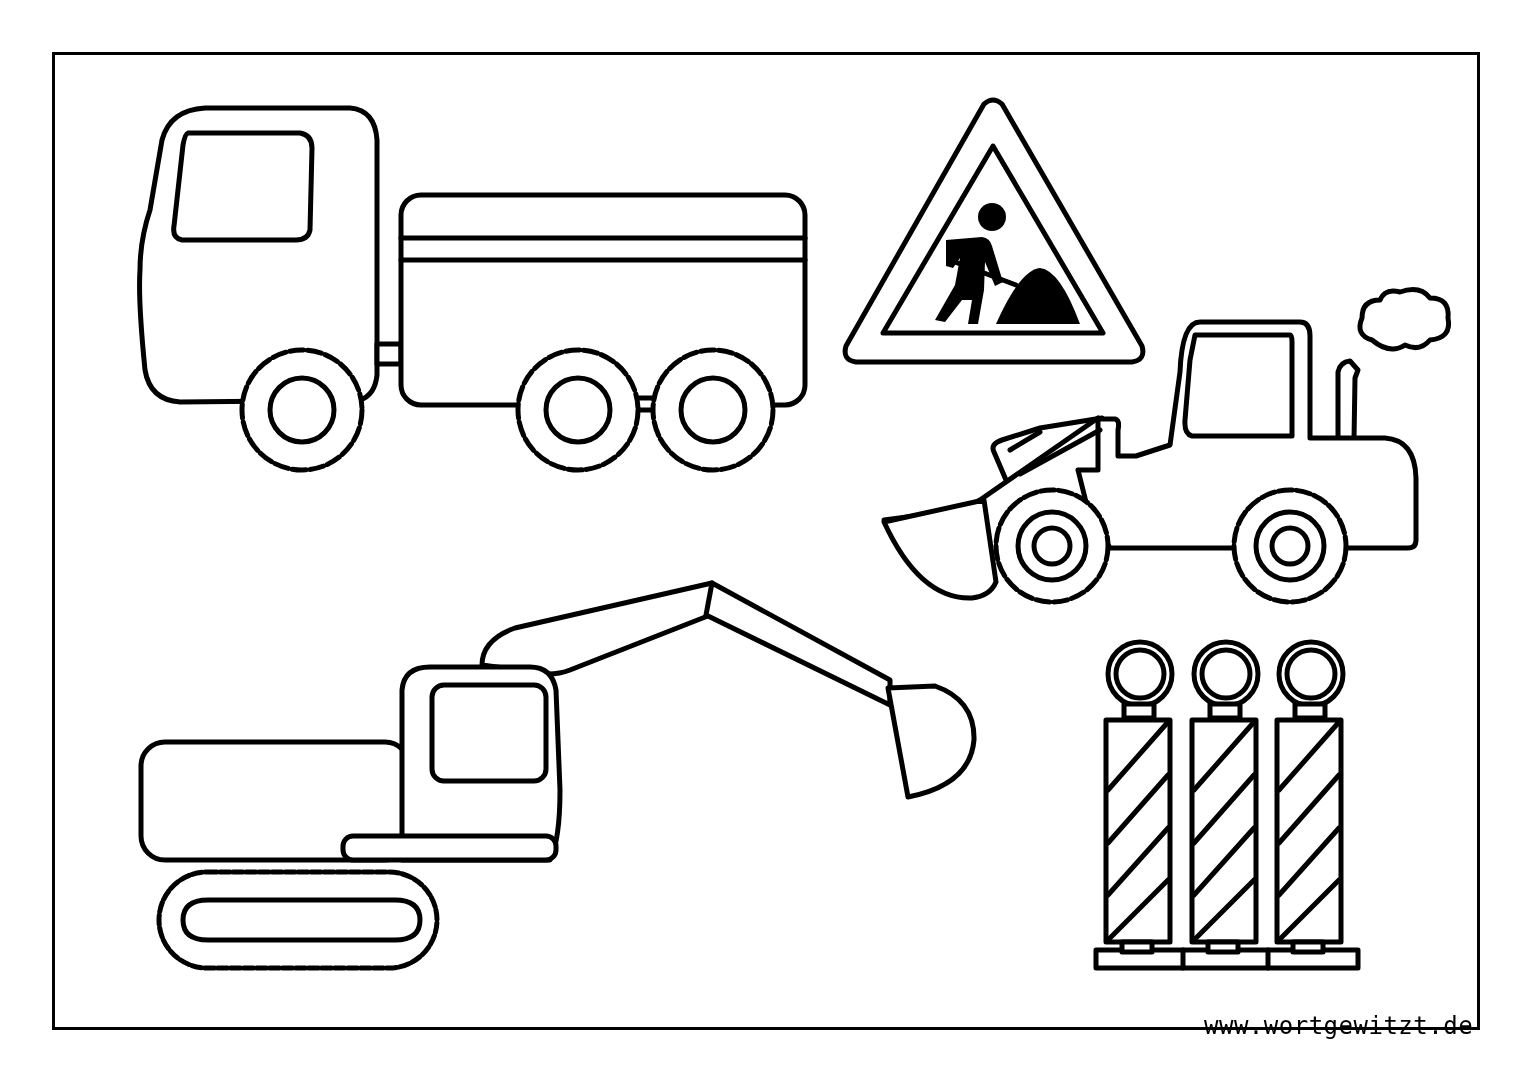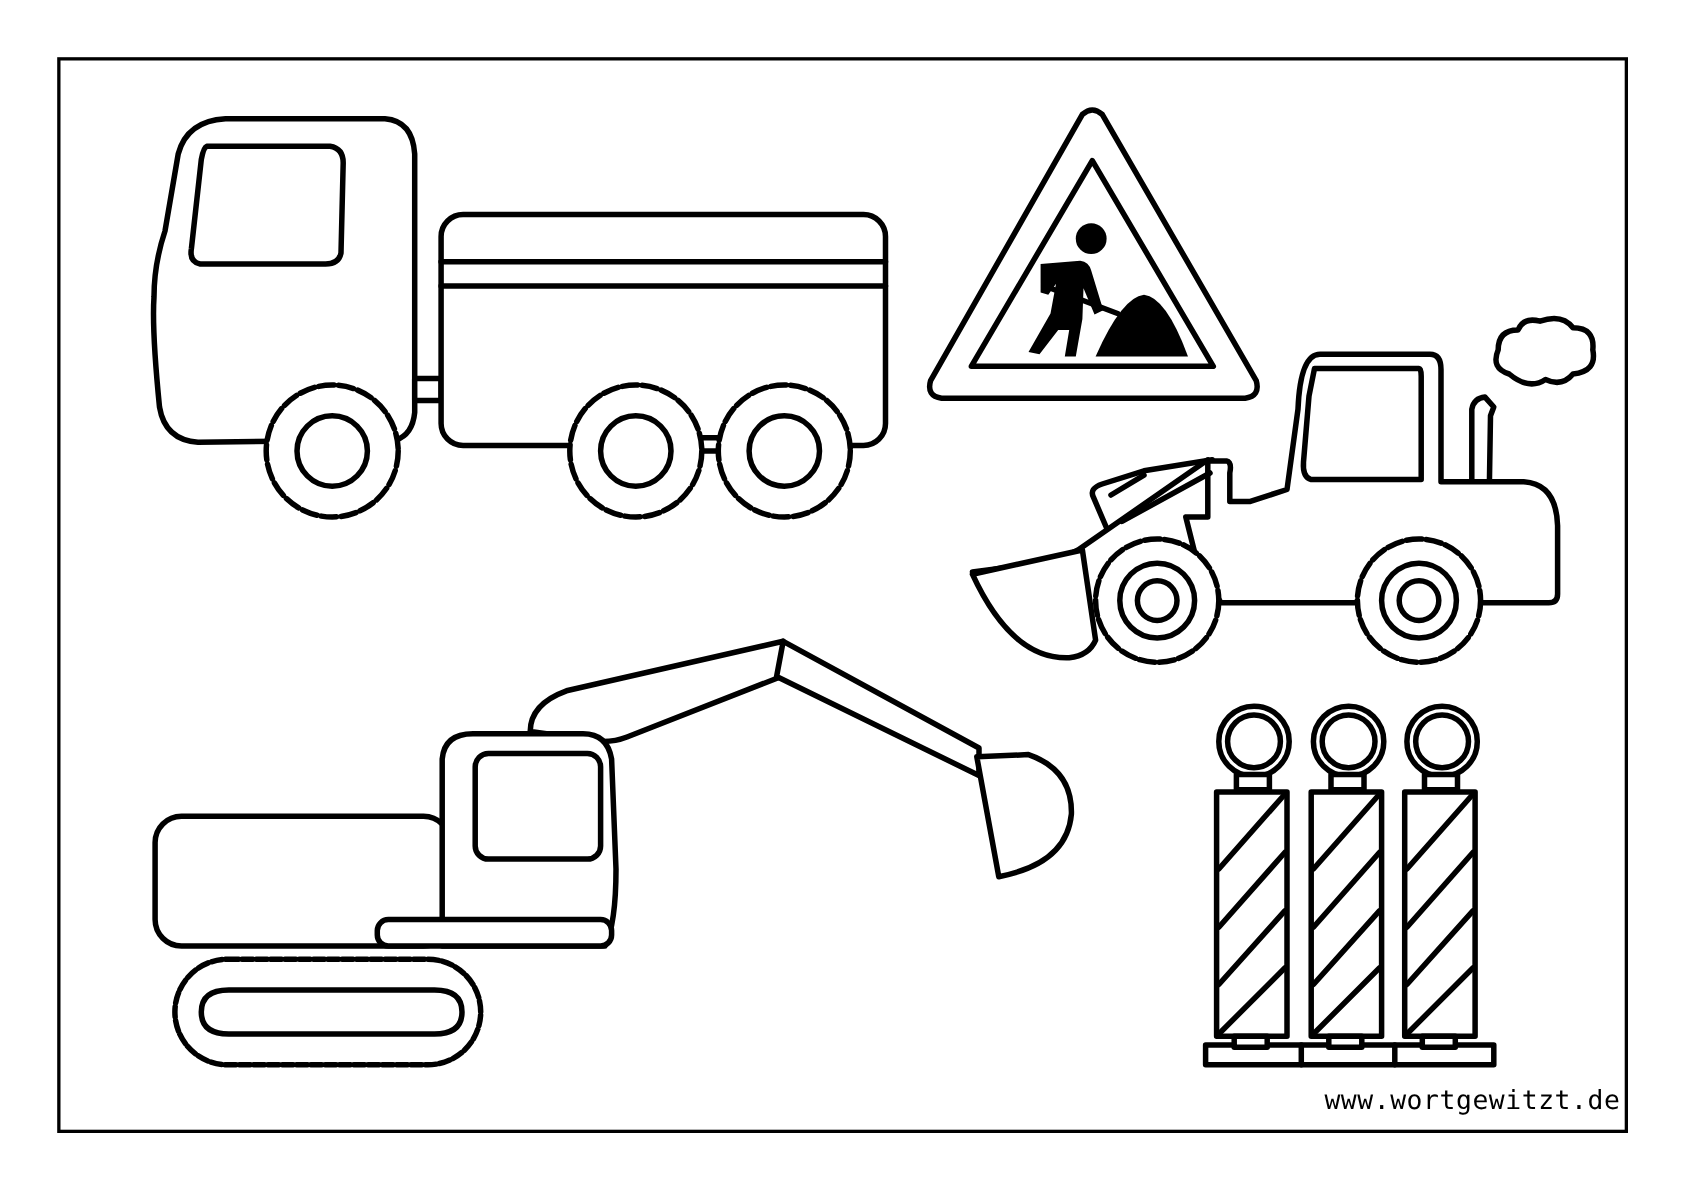--- a/index.html
+++ b/index.html
@@ -2,21 +2,21 @@
 <html><head>
   <meta charset="utf-8">
   <style>
     html, body { margin: 0; padding: 0; background: #ffffff; }
     body { width: 1536px; height: 1086px; position: relative; overflow: hidden; font-family: "DejaVu Sans", sans-serif; }
     .frame { position: absolute; left: 52px; top: 52px; width: 1428px; height: 978px; border: 3px solid #000; box-sizing: border-box; }
     svg.art { position: absolute; left: 0; top: 0; width: 1536px; height: 1086px; }
     .art .o { fill: none; stroke: #000; stroke-width: 5; stroke-linejoin: round; stroke-linecap: round; }
     .art .w { fill: #fff; stroke: #000; stroke-width: 5; stroke-linejoin: round; stroke-linecap: round; }
     .art .f { fill: #000; stroke: none; }
-    .credit { position: absolute; left: 1204px; top: 986px; font-family: "DejaVu Sans Mono", monospace; font-size: 24px; color: #000; letter-spacing: 0.5px; }
+    .credit { position: absolute; left: 1204px; top: 1012px; font-family: "DejaVu Sans Mono", monospace; font-size: 24px; color: #000; letter-spacing: 0.5px; }
   </style>
 </head>
 <body>
 
 <div class="frame"></div>
 
 <svg class="art" viewBox="0 0 1536 1086" xmlns="http://www.w3.org/2000/svg">
 
   <g>
 

